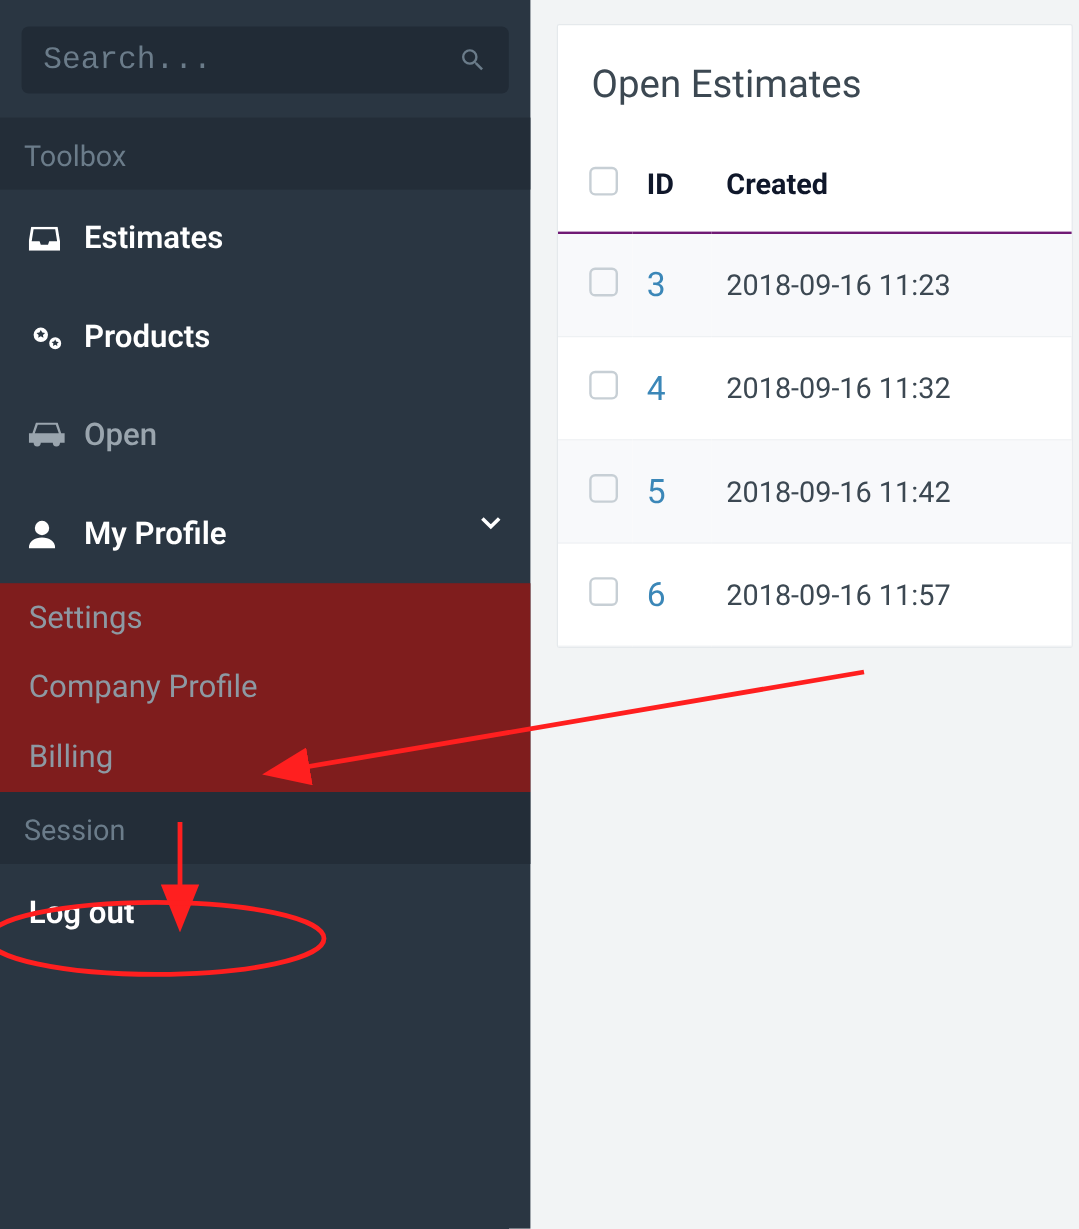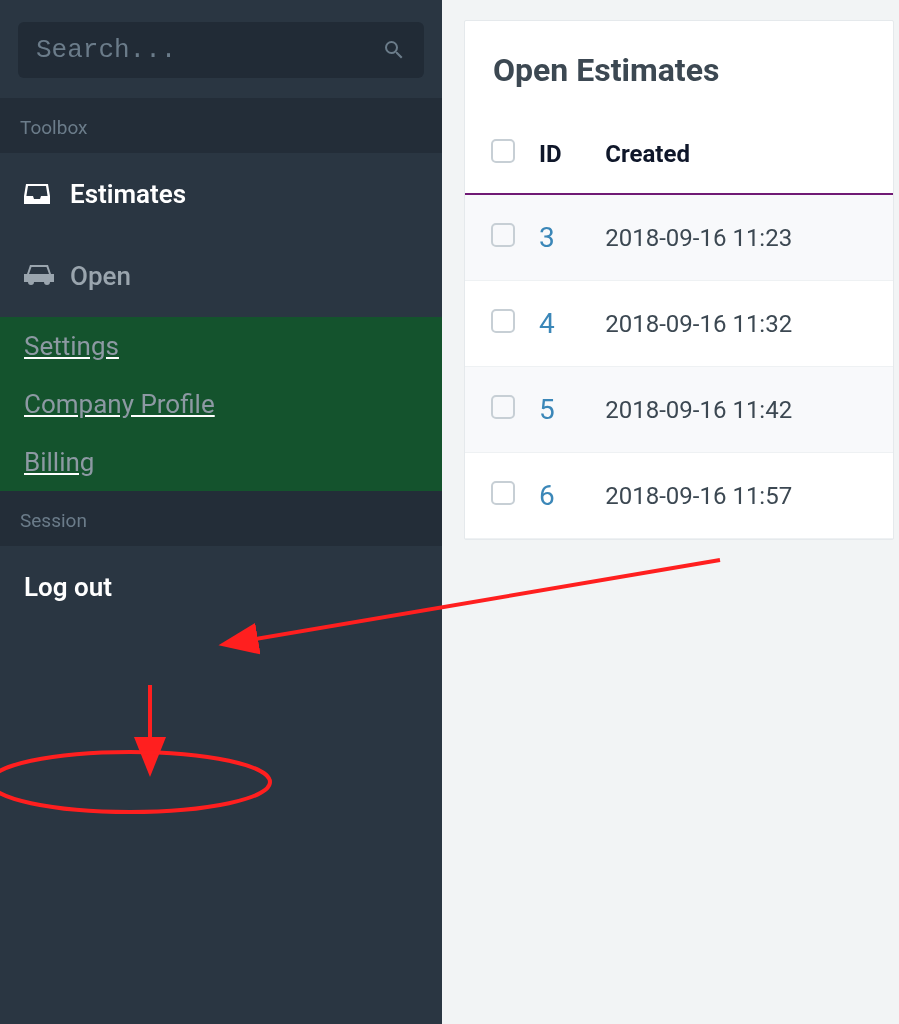--- a/index.html
+++ b/index.html
@@ -39,21 +39,21 @@
   width: 100%;
   font-family: Liberation Mono, monospace;
 }
 .search-input::placeholder { color: #6b7c8a; }
 .search-icon {
   color: #6b7c8a;
   flex-shrink: 0;
 }
 .section-header {
   color: #6b7c8a;
-  font-size: 19px;
+  font-size: 24px;
   padding: 18px 20px 14px 20px;
   background: #232d38;
 }
 .nav-item {
   display: flex;
   padding: 26px 24px;
   font-size: 26px;
   color: #ffffff;
   font-weight: 600;
   cursor: pointer;
@@ -64,42 +64,41 @@
   width: 36px;
   display: flex;
   align-items: center;
   justify-content: flex-start;
   margin-right: 10px;
 }
 .nav-item .chevron {
   margin-left: auto;
 }
 .subnav {
-  background: #14532d;
-  text-decoration: underline;
+  background: #7f1d1d;
 }
 .sub-item {
   padding: 14px 24px;
   font-size: 26px;
   color: #8d99a3;
   cursor: pointer;
 }
 .main {
   margin-left: 442px;
   padding: 20px 0 0 22px;
 }
 .card {
   background: #ffffff;
   border: 1px solid #e5e9ec;
   border-radius: 2px;
   width: 430px;
 }
 .card-title {
   font-size: 32px;
-  font-weight: 700;
+  font-weight: 400;
   color: #3c4852;
   padding: 30px 22px 30px 28px;
 }
 .table { width: 100%; border-collapse: collapse; }
 .table thead th {
   text-align: left;
   font-size: 24px;
   font-weight: 700;
   color: #0f172a;
   padding: 20px 12px 24px 12px;
@@ -149,31 +148,53 @@
   <div class="nav-item">
     <span class="icon-slot">
       <svg width="26" height="20" viewBox="0 0 26 20" fill="currentColor">
           <path d="M24 0H2L0 12v8h26v-8L24 0zM4 2h18l1.6 10H17l-1 3h-6l-1-3H2.4L4 2z"></path>
         </svg>
     </span>
     <span>Estimates</span>
   </div>
 
 
+  <div class="nav-item">
+    <span class="icon-slot">
+      <svg width="28" height="24" viewBox="0 0 28 24" fill="currentColor">
+          <path d="M10 4a6 6 0 1 0 0 12 6 6 0 0 0 0-12zm0 2l1.2 2.1 2.4.3-1.8 1.7.4 2.4L10 11.3l-2.2 1.2.4-2.4-1.8-1.7 2.4-.3L10 6zm12 6a5 5 0 1 0 0 10 5 5 0 0 0 0-10zm0 2l1 1.7 2 .3-1.5 1.4.3 2L22 18.3l-1.8 1 .3-2L19 15.9l2-.3 1-1.7z"></path>
+        </svg>
+    </span>
+    <span>Products</span>
+  </div>
 
 
   <div class="nav-item muted">
     <span class="icon-slot">
       <svg width="30" height="22" viewBox="0 0 30 22" fill="#9aa5ae">
           <path d="M6 0h18l3 9h3v8h-4a3 3 0 1 1-6 0H10a3 3 0 1 1-6 0H0V9h3L6 0zm1.5 2L5 9h20l-2.5-7h-15z"></path>
         </svg>
     </span>
     <span>Open</span>
   </div>
 
+  <div class="nav-item">
+    <span class="icon-slot">
+      <svg width="22" height="24" viewBox="0 0 22 24" fill="currentColor">
+          <circle cx="11" cy="7" r="6"></circle>
+          <path d="M0 24c0-6 5-9 11-9s11 3 11 9H0z"></path>
+        </svg>
+    </span>
+    <span>My Profile</span>
+    <span class="chevron">
+      <svg width="18" height="12" viewBox="0 0 18 12" fill="none" stroke="currentColor" stroke-width="3">
+          <path d="M2 2l7 7 7-7"></path>
+        </svg>
+    </span>
+  </div>
 
   <div class="subnav">
     <div class="sub-item">Settings</div>
     <div class="sub-item">Company Profile</div>
     <div class="sub-item">Billing</div>
   </div>
 
   <div class="section-header">Session</div>
 
   <div class="nav-item">

